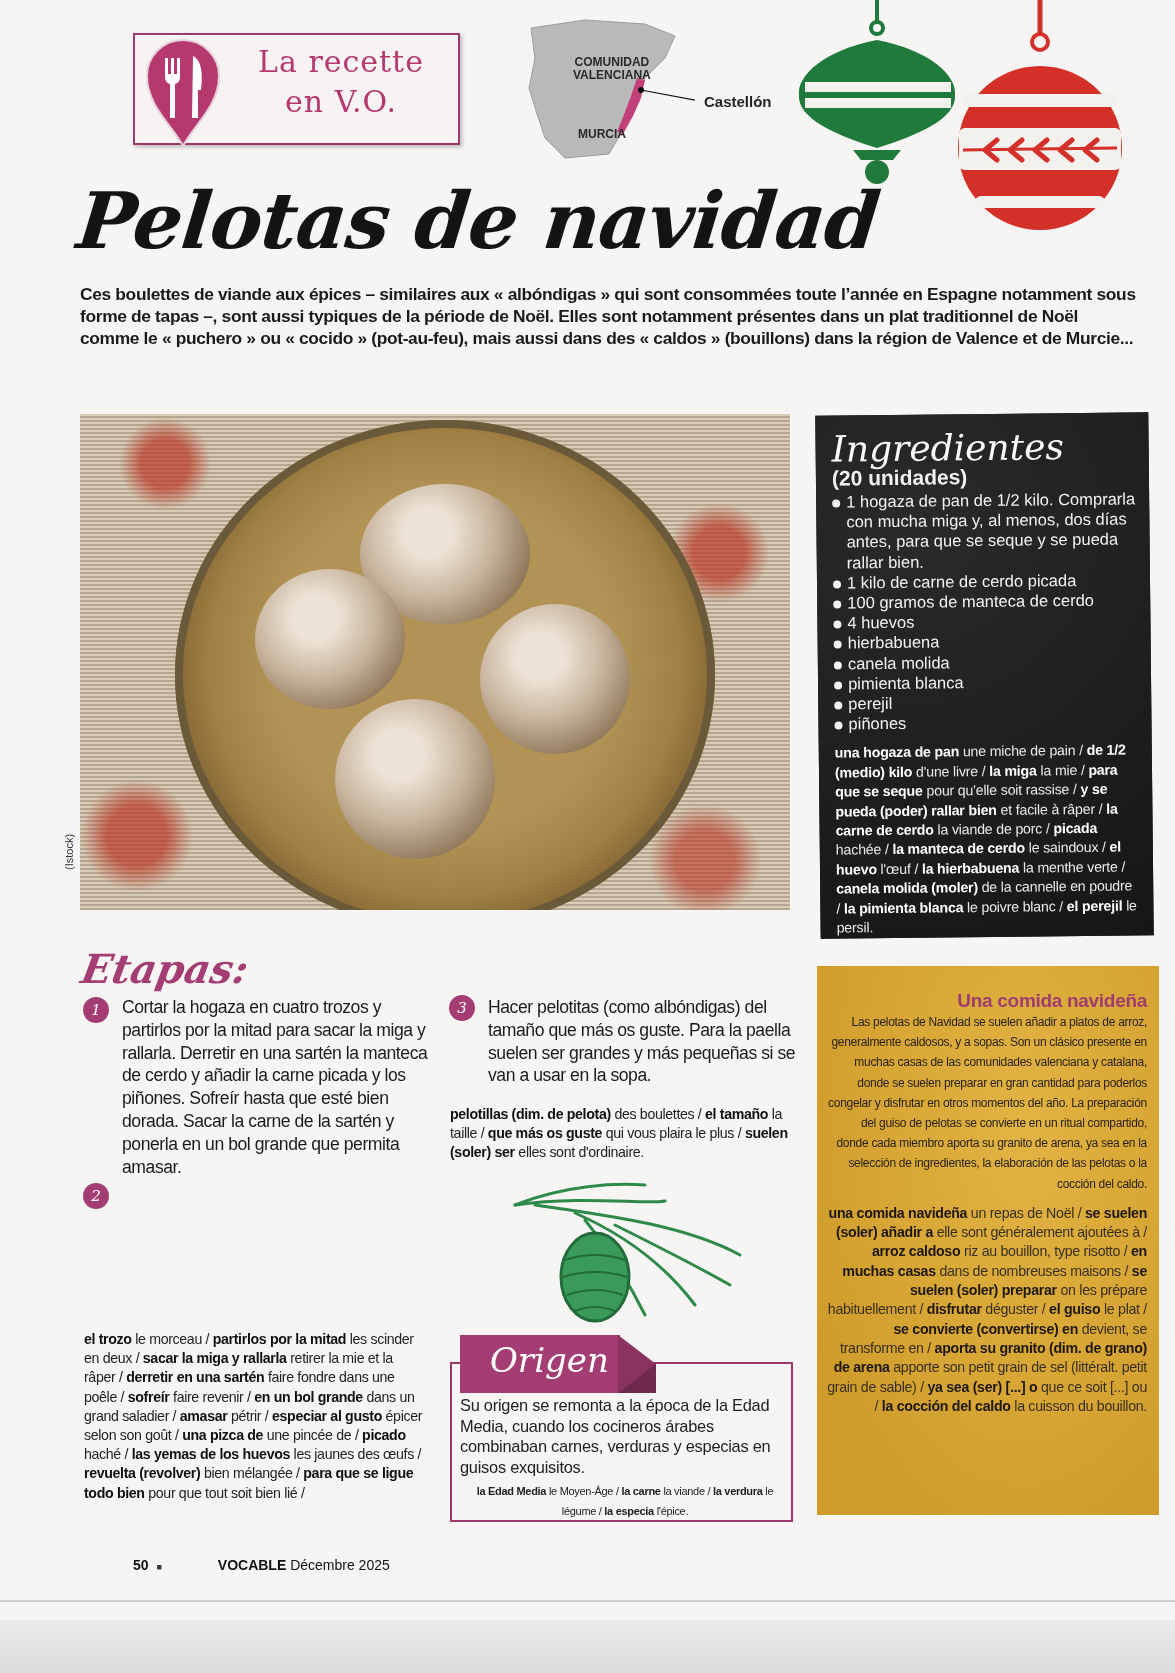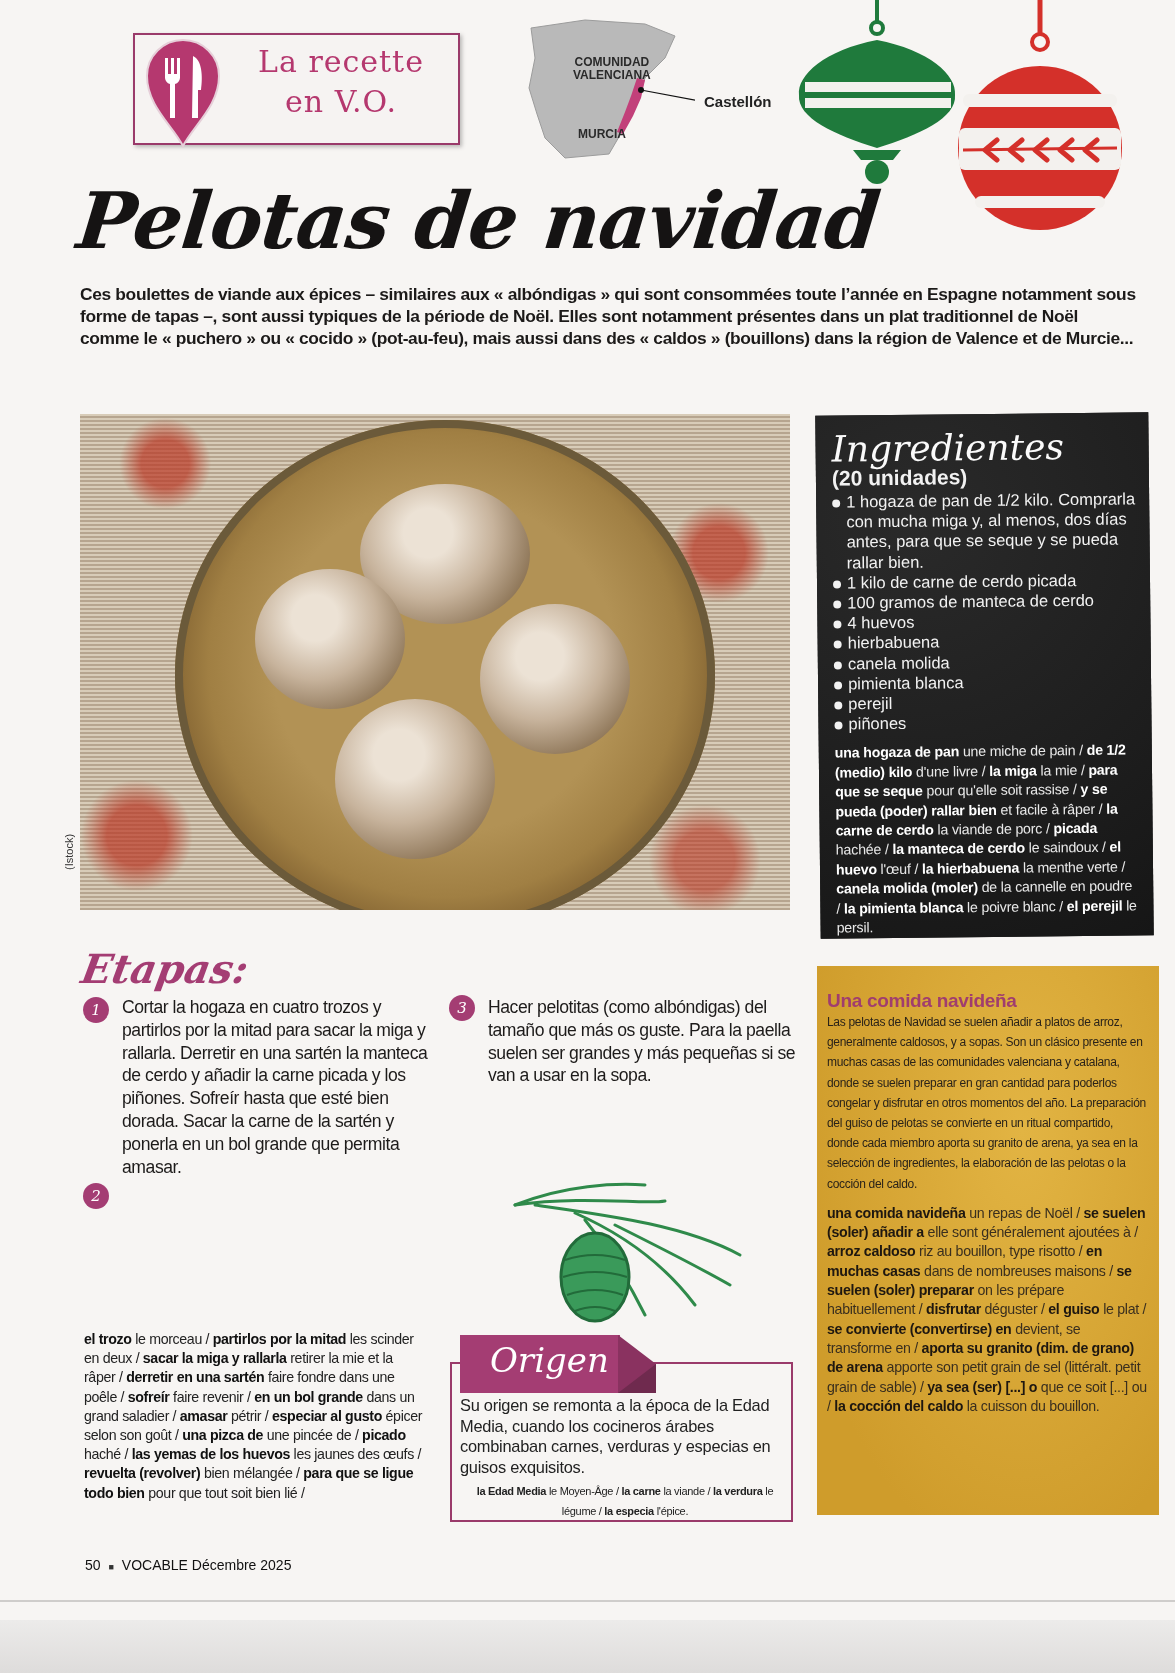--- a/index.html
+++ b/index.html
@@ -63,28 +63,28 @@
   .origen-box { position: absolute; left: 450px; top: 1362px; width: 343px; height: 160px; border: 2px solid #9a3a6a; background: #f7f5f3; }
   .origen-tab { position: absolute; left: 460px; top: 1335px; width: 160px; height: 58px; background: #a43d73; }
   .origen-tab-fold { position: absolute; left: 618px; top: 1335px; width: 0; height: 0; border-top: 29px solid transparent; border-bottom: 29px solid #6f2a4e; border-left: 38px solid #8a3260; }
   .origen-title { position: absolute; left: 490px; top: 1340px; font-family: "DejaVu Serif", serif; font-style: italic; font-size: 34px; color: #fff; }
   .origen-text { position: absolute; left: 460px; top: 1395px; width: 330px; font-size: 16.4px; line-height: 20.5px; color: #222; letter-spacing: -0.25px; }
   .origen-vocab { position: absolute; left: 460px; top: 1482px; width: 330px; font-size: 11px; line-height: 19.5px; color: #222; letter-spacing: -0.3px; text-align: center; }
   .origen-vocab b { font-weight: bold; }
 
   
   .comida { position: absolute; left: 817px; top: 966px; width: 342px; height: 549px; background: #d9a935;
-    background-image: radial-gradient(ellipse at 60% 30%, #e2b443, #cf9c2b 80%); padding: 24px 12px 0 10px; }
+    background-image: radial-gradient(ellipse at 60% 30%, #e2b443, #cf9c2b 80%); padding: 24px 12px 0 10px; text-align: right; }
   .comida-title { font-size: 19px; font-weight: bold; color: #a03d6e; line-height: 22px; letter-spacing: -0.3px; }
   .comida-text { font-size: 12px; line-height: 20.2px; color: #2a2319; letter-spacing: -0.3px; }
   .comida-vocab { font-size: 14.2px; line-height: 19.3px; color: #3a2f1e; margin-top: 10px; letter-spacing: -0.3px; }
   .comida-vocab b { font-weight: bold; color: #1e1710; }
 
   .footer { position: absolute; left: 85px; top: 1557px; font-size: 14px; color: #111; }
-  .footer b { font-weight: normal; }
+  .footer b { font-weight: bold; margin-left: 48px; }
   .footer-rule { position: absolute; left: 0; top: 1600px; width: 1175px; height: 2px; background: #cfcdcb; }
 </style>
 </head>
 <body>
 
 <div class="page">
 
   <div class="badge"></div>
   <svg class="pin" viewBox="0 0 80 110">
     <path d="M40 108 C30 88 4 68 4 38 A36 36 0 0 1 76 38 C76 68 50 88 40 108 Z" fill="#b5386f" stroke="#e6cfd9" stroke-width="2"></path>
@@ -169,20 +169,21 @@
   <div class="step-num" style="left:83px;top:997px;">1</div>
   <p class="step" style="left:122px;top:996px;width:310px;">Cortar la hogaza en cuatro trozos y partirlos por la mitad para sacar la miga y rallarla. Derretir en una sartén la manteca de cerdo y añadir la carne picada y los piñones. Sofreír hasta que esté bien dorada. Sacar la carne de la sartén y ponerla en un bol grande que permita amasar.</p>
 
   <div class="step-num" style="left:83px;top:1183px;">2</div>
 
   <p class="vocab" style="left:84px;top:1330px;width:340px;"><b>el trozo</b><span> le morceau / </span><b>partirlos por la mitad</b><span> les scinder en deux / </span><b>sacar la miga y rallarla</b><span> retirer la mie et la râper / </span><b>derretir en una sartén</b><span> faire fondre dans une poêle / </span><b>sofreír</b><span> faire revenir / </span><b>en un bol grande</b><span> dans un grand saladier / </span><b>amasar</b><span> pétrir / </span><b>especiar al gusto</b><span> épicer selon son goût / </span><b>una pizca de</b><span> une pincée de / </span><b>picado</b><span> haché / </span><b>las yemas de los huevos</b><span> les jaunes des œufs / </span><b>revuelta (revolver)</b><span> bien mélangée / </span><b>para que se ligue todo bien</b><span> pour que tout soit bien lié /</span></p>
 
   <div class="step-num" style="left:449px;top:995px;">3</div>
   <p class="step" style="left:488px;top:996px;width:310px;">Hacer pelotitas (como albóndigas) del tamaño que más os guste. Para la paella suelen ser grandes y más pequeñas si se van a usar en la sopa.</p>
 
+  <p class="vocab" style="left:450px;top:1105px;width:345px;"><b>pelotillas (dim. de pelota)</b><span> des boulettes / </span><b>el tamaño</b><span> la taille / </span><b>que más os guste</b><span> qui vous plaira le plus / </span><b>suelen (soler) ser</b><span> elles sont d'ordinaire.</span></p>
 
   <svg class="pinecone" viewBox="0 0 260 160">
     <g stroke="#2f8a4a" stroke-width="3" fill="none" stroke-linecap="round">
       <path d="M20 40 C70 20 120 18 150 20"></path>
       <path d="M20 40 C90 30 150 40 170 36"></path>
       <path d="M40 40 C110 50 190 60 245 90"></path>
       <path d="M80 48 C130 70 170 100 200 140"></path>
       <path d="M120 60 C160 80 200 100 235 120"></path>
       <path d="M90 55 C110 80 130 110 150 150"></path>
     </g>

